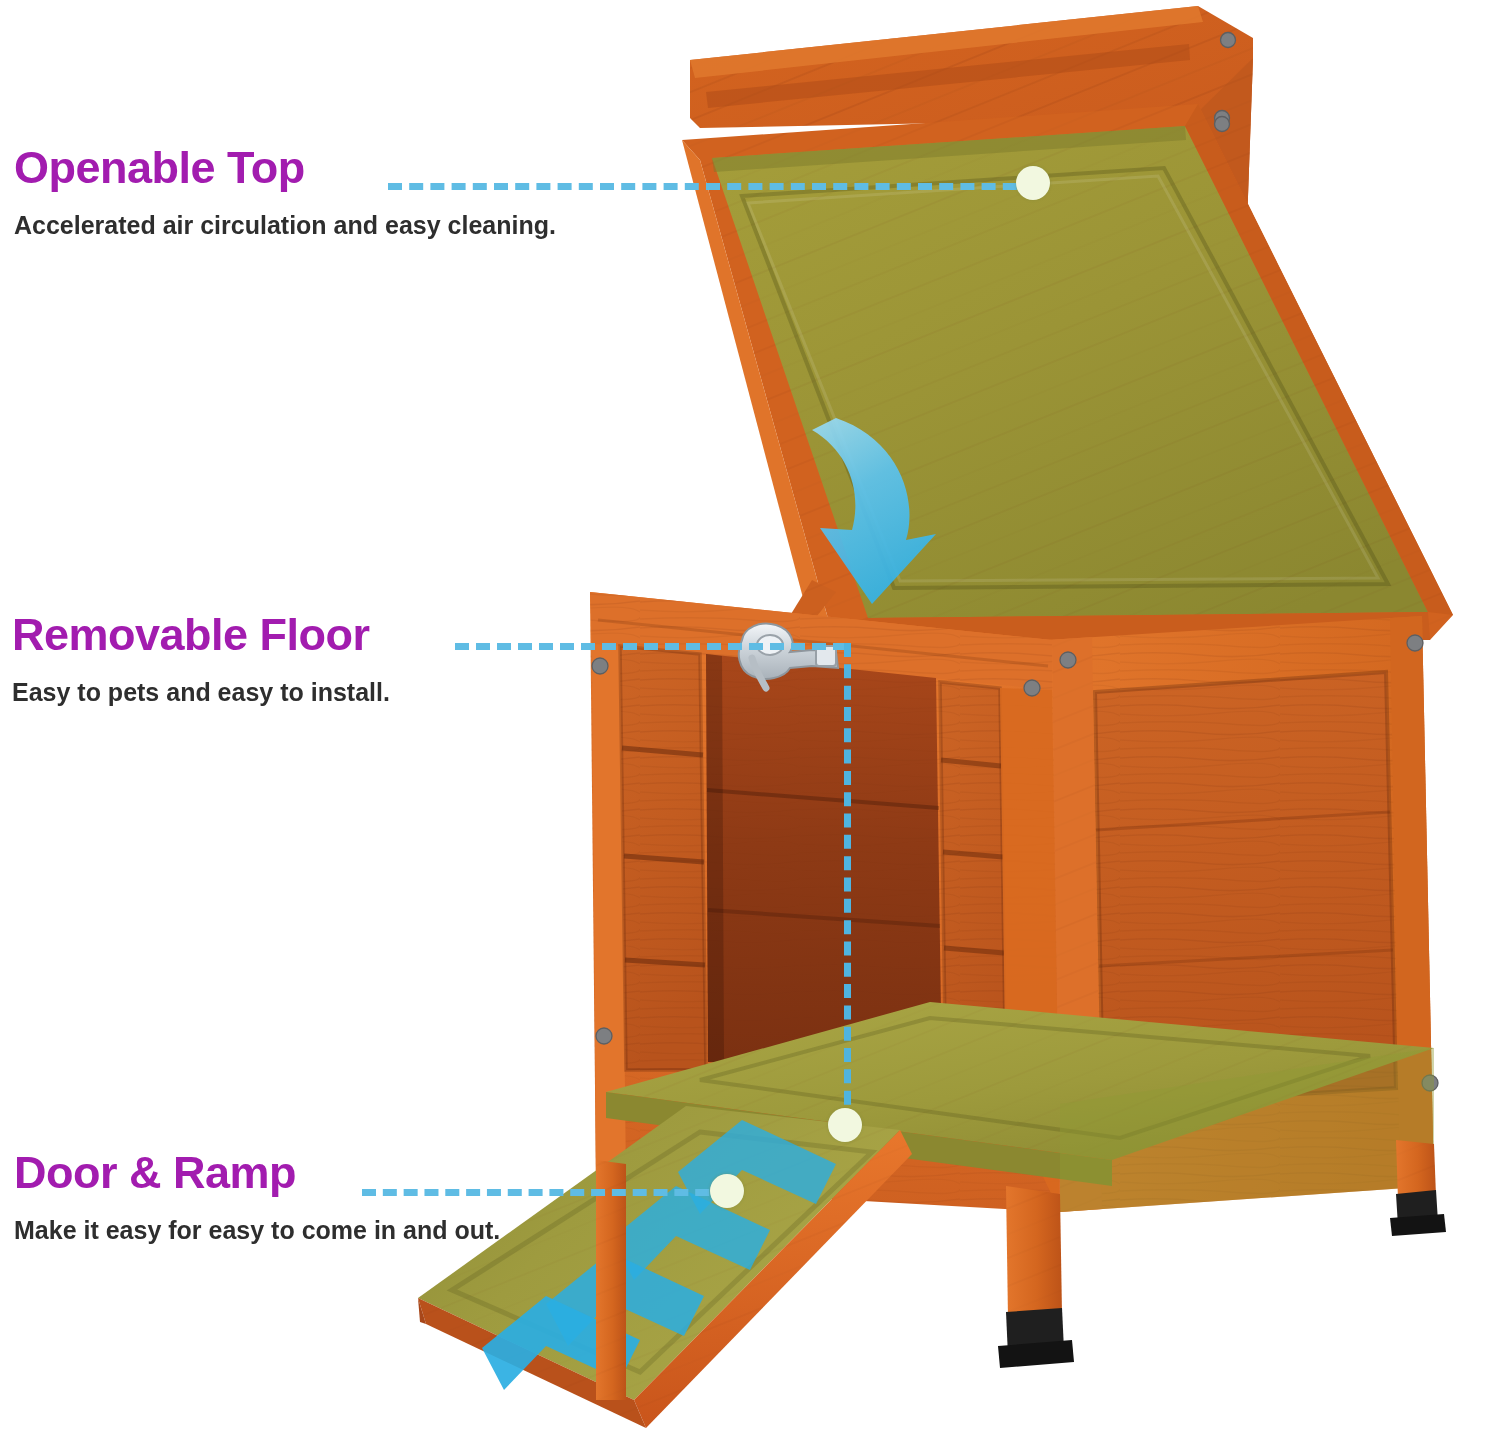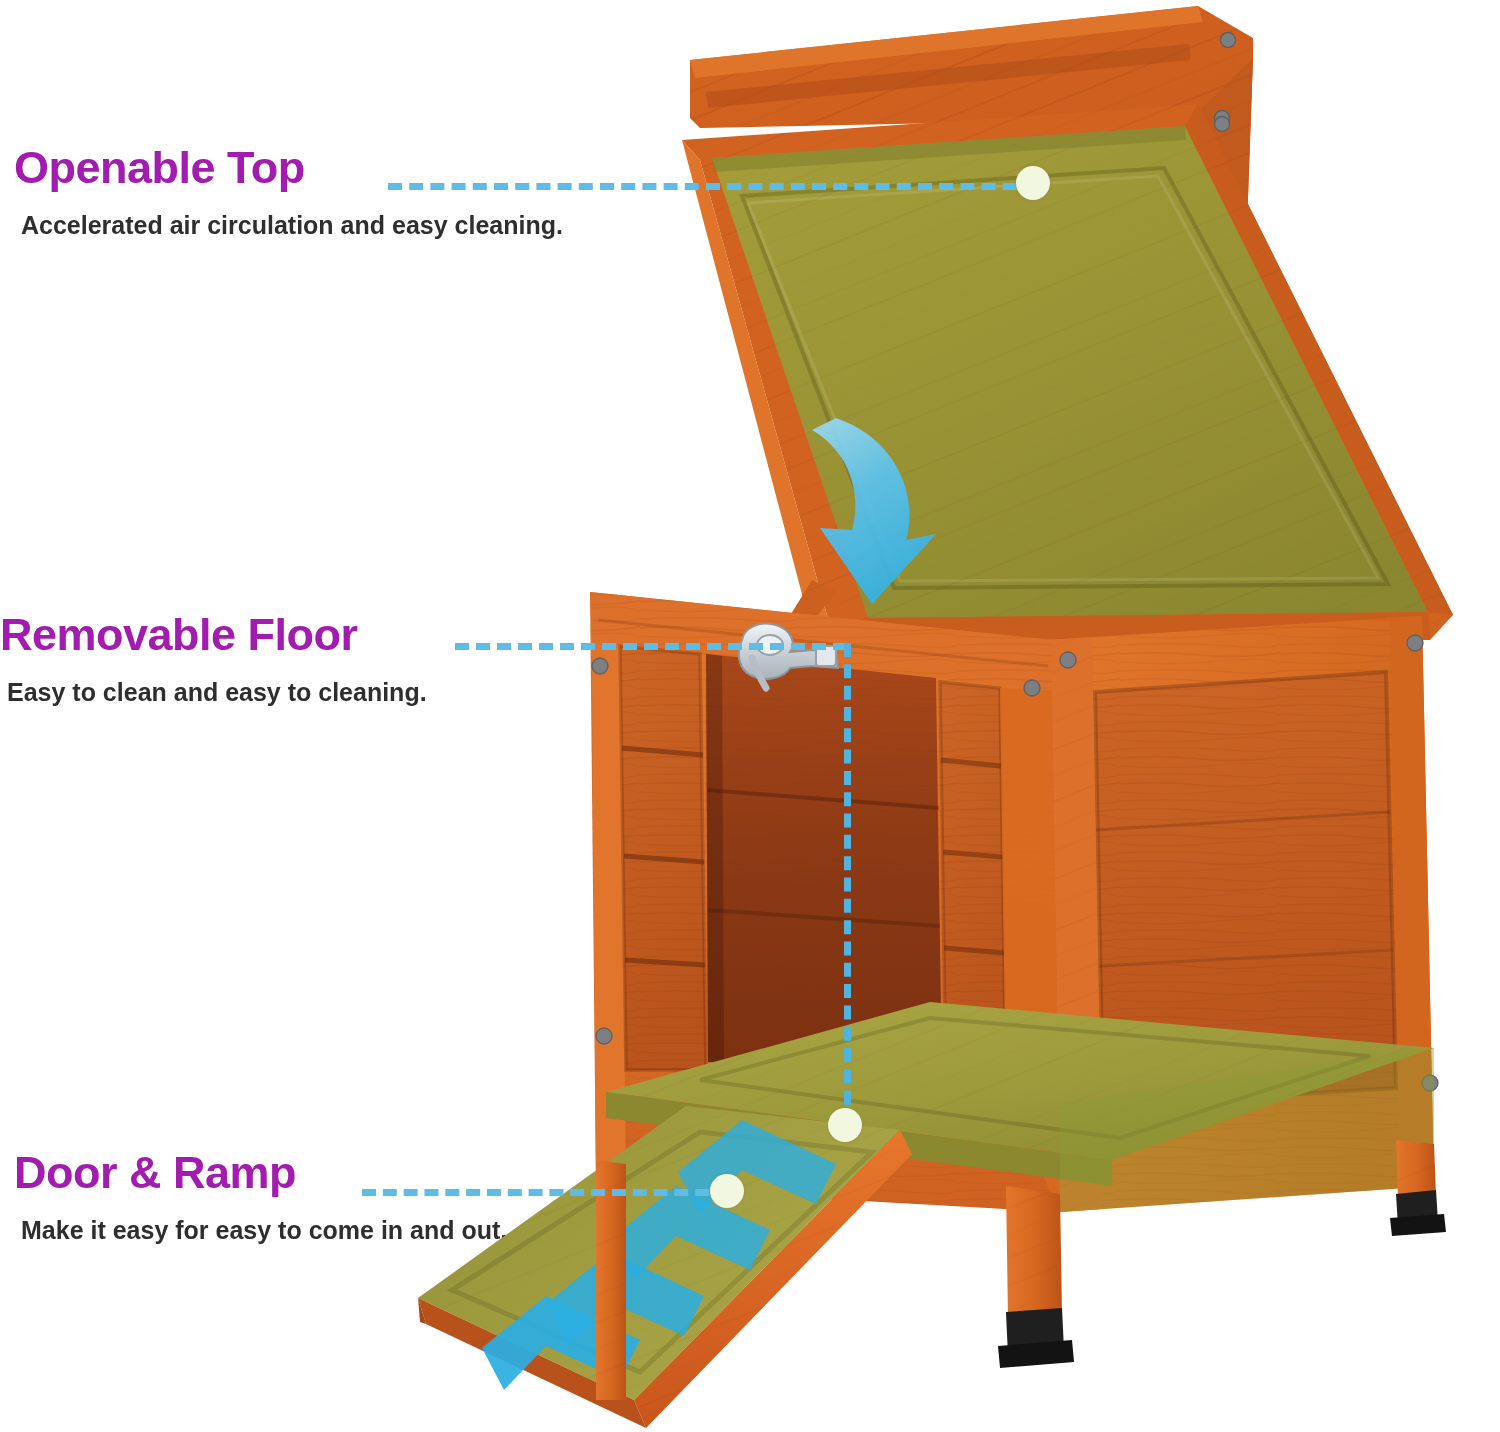--- a/index.html
+++ b/index.html
@@ -22,25 +22,24 @@
     line-height:1.0;
     white-space:nowrap;
   }
   .callout-sub {
     font-size:25px;
     font-weight:bold;
     color:#2e2e2e;
     line-height:1.1;
     margin-top:22px;
     white-space:nowrap;
-    margin-left:7px;
   }
 
   #callout-openable-top   { left:14px; top:145px; }
-  #callout-removable-floor{ left:0; top:612px; }
+  #callout-removable-floor{ left:12px; top:612px; }
   #callout-door-ramp      { left:14px; top:1150px; }
 
   
   .leader-h {
     position:absolute;
     height:0;
     border-top:7px dashed #5fbce4;
     z-index:40;
   }
   .leader-v {
@@ -358,19 +357,19 @@
 <div class="dot" id="dot-removable-floor"></div>
 <div class="dot" id="dot-door-ramp"></div>
 
 <div class="callout" id="callout-openable-top">
   <div class="callout-title">Openable Top</div>
   <div class="callout-sub">Accelerated air circulation and easy cleaning.</div>
 </div>
 
 <div class="callout" id="callout-removable-floor">
   <div class="callout-title">Removable Floor</div>
-  <div class="callout-sub">Easy to clean and easy to cleaning.</div>
+  <div class="callout-sub">Easy to pets and easy to install.</div>
 </div>
 
 <div class="callout" id="callout-door-ramp">
   <div class="callout-title">Door &amp; Ramp</div>
   <div class="callout-sub">Make it easy for easy to come in and out.</div>
 </div>
 
 </body></html>

